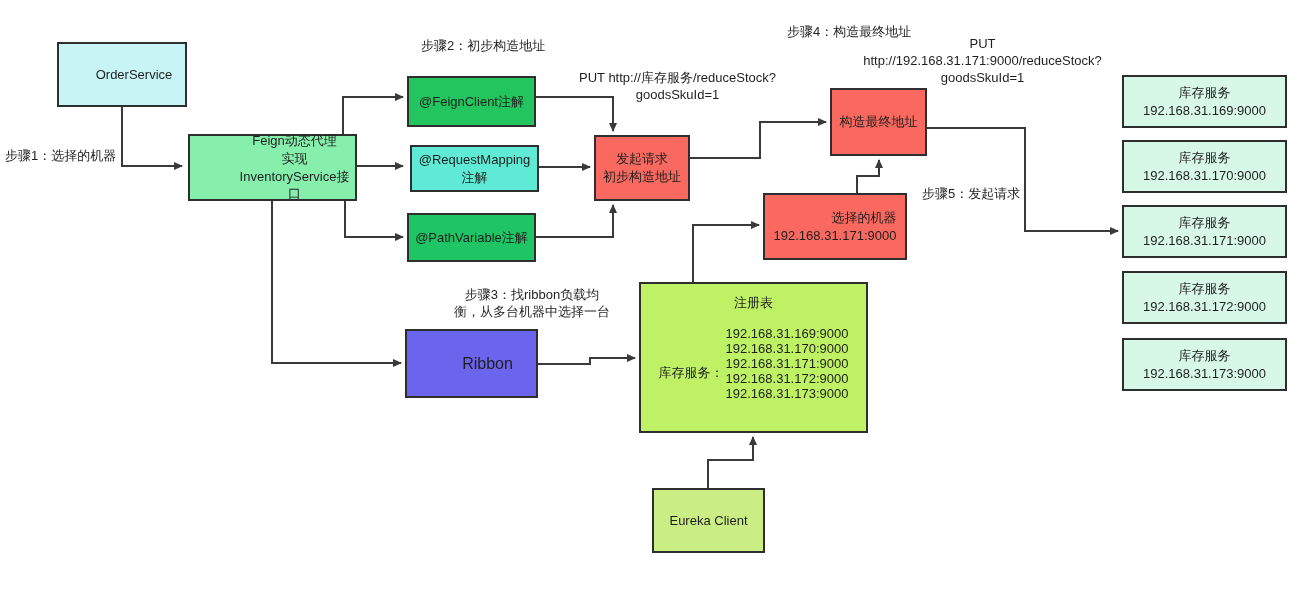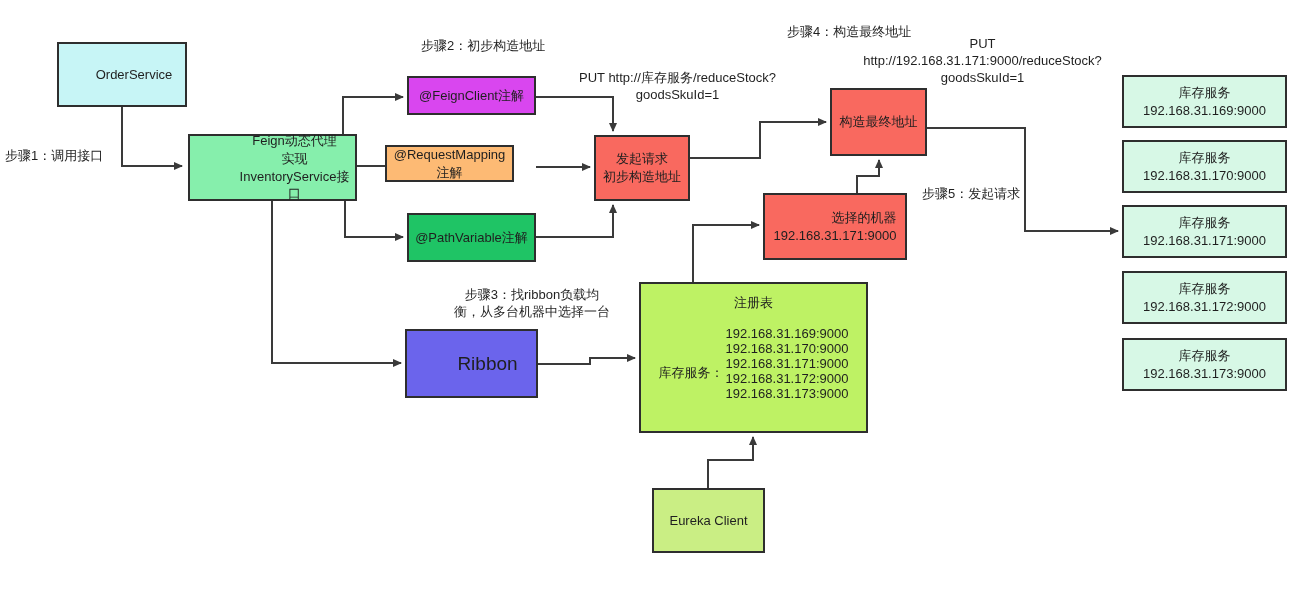--- a/index.html
+++ b/index.html
@@ -53,35 +53,35 @@
       <polyline points="708,488 708,460 753,460 753,437" marker-end="url(#arrow)"></polyline>
       <polyline points="927,128 1025,128 1025,231 1118,231" marker-end="url(#arrow)"></polyline>
     </g>
   </svg>
 
   <div class="node" style="left:57px;top:42px;width:130px;height:65px;background:#c7f5f6;padding-left:28px;">OrderService</div>
 
   <div class="node" style="left:188px;top:134px;width:169px;height:67px;background:#86efac;padding-left:48px;">Feign动态代理
 实现InventoryService接口</div>
 
-  <div class="node" style="left:407px;top:76px;width:129px;height:39px;background:#d946ef;">@FeignClient注解</div>
+  <div class="node" style="left:407px;top:76px;width:129px;height:51px;background:#22c55e;">@FeignClient注解</div>
 
-  <div class="node" style="left:385px;top:145px;width:129px;height:37px;background:#fdba74;">@RequestMapping注解</div>
+  <div class="node" style="left:410px;top:145px;width:129px;height:47px;background:#5eead4;">@RequestMapping注解</div>
 
   <div class="node" style="left:407px;top:213px;width:129px;height:49px;background:#1fc465;">@PathVariable注解</div>
 
   <div class="node" style="left:594px;top:135px;width:96px;height:66px;background:#f9695f;">发起请求
 初步构造地址</div>
 
   <div class="node" style="left:830px;top:88px;width:97px;height:68px;background:#f9695f;">构造最终地址</div>
 
   <div class="node" style="left:763px;top:193px;width:144px;height:67px;background:#f9695f;text-align:right;">选择的机器
 192.168.31.171:9000</div>
 
-  <div class="node" style="left:405px;top:329px;width:133px;height:69px;background:#6b64ec;font-size:19px;padding-left:36px;">Ribbon</div>
+  <div class="node" style="left:405px;top:329px;width:133px;height:69px;background:#6b64ec;font-size:16px;padding-left:36px;">Ribbon</div>
 
   <div class="node" style="left:652px;top:488px;width:113px;height:65px;background:#caee84;">Eureka Client</div>
 
   <div class="node registry" style="left:639px;top:282px;width:229px;height:151px;background:#bef264;">
     <div class="registry-title">注册表</div>
     <div class="registry-row">
       <span class="registry-label">库存服务：</span>
       <span class="registry-ips">
         <span>192.168.31.169:9000</span>
         <span>192.168.31.170:9000</span>
@@ -101,21 +101,21 @@
   <div class="node" style="left:1122px;top:205px;width:165px;height:53px;background:#d7f8e6;">
     <span><span class="svc-line">库存服务</span><span class="svc-line">192.168.31.171:9000</span></span>
   </div>
   <div class="node" style="left:1122px;top:271px;width:165px;height:53px;background:#d7f8e6;">
     <span><span class="svc-line">库存服务</span><span class="svc-line">192.168.31.172:9000</span></span>
   </div>
   <div class="node" style="left:1122px;top:338px;width:165px;height:53px;background:#d7f8e6;">
     <span><span class="svc-line">库存服务</span><span class="svc-line">192.168.31.173:9000</span></span>
   </div>
 
-  <div class="lbl" style="left:5px;top:148px;">步骤1：调用接口</div>
+  <div class="lbl" style="left:5px;top:148px;">步骤1：选择的机器</div>
   <div class="lbl" style="left:421px;top:38px;">步骤2：初步构造地址</div>
   <div class="lbl center" style="left:446px;top:287px;width:172px;">步骤3：找ribbon负载均
 衡，从多台机器中选择一台</div>
   <div class="lbl" style="left:787px;top:24px;">步骤4：构造最终地址</div>
   <div class="lbl" style="left:922px;top:186px;">步骤5：发起请求</div>
 
   <div class="lbl center" style="left:560px;top:70px;width:235px;">PUT http://库存服务/reduceStock?
 goodsSkuId=1</div>
   <div class="lbl center" style="left:850px;top:36px;width:265px;">PUT
 http://192.168.31.171:9000/reduceStock?

